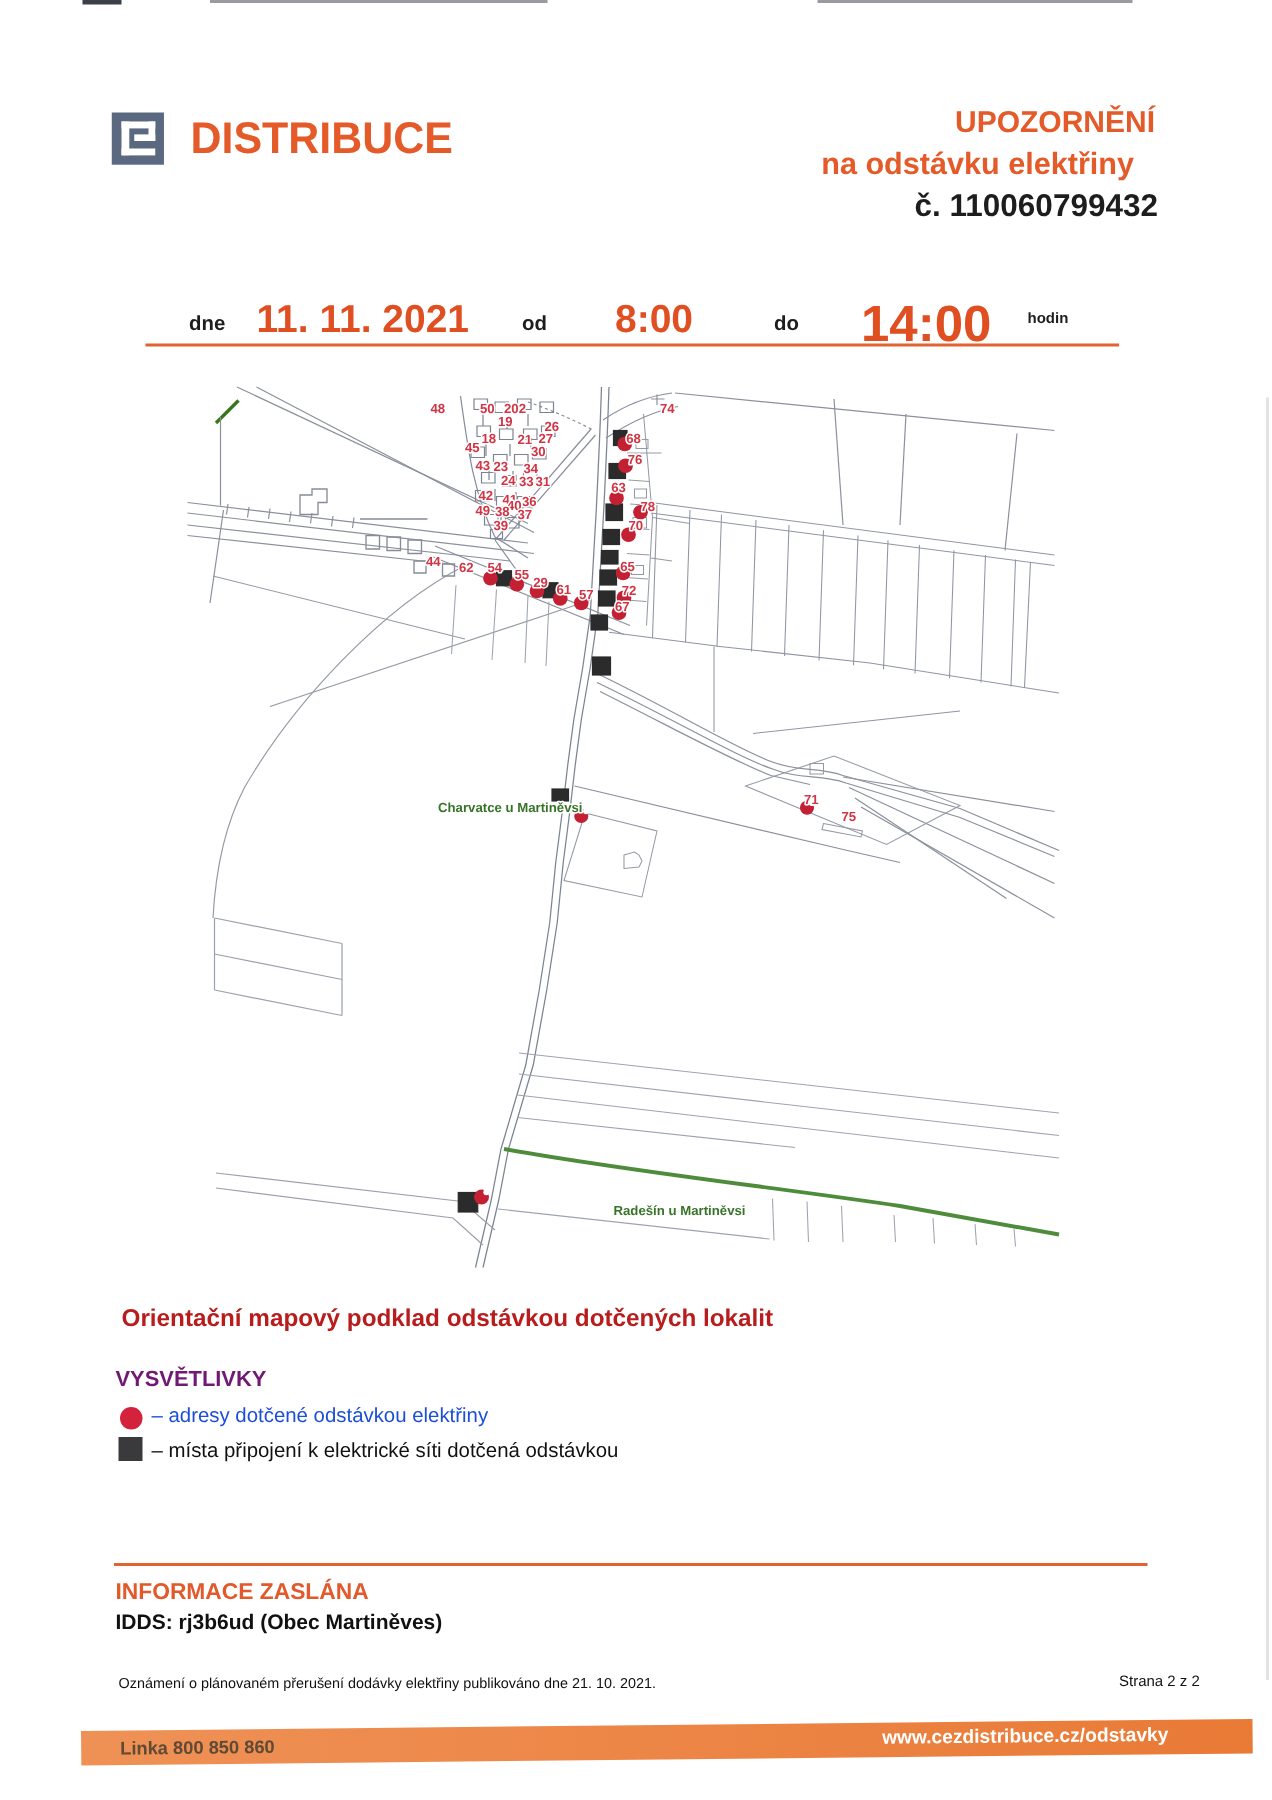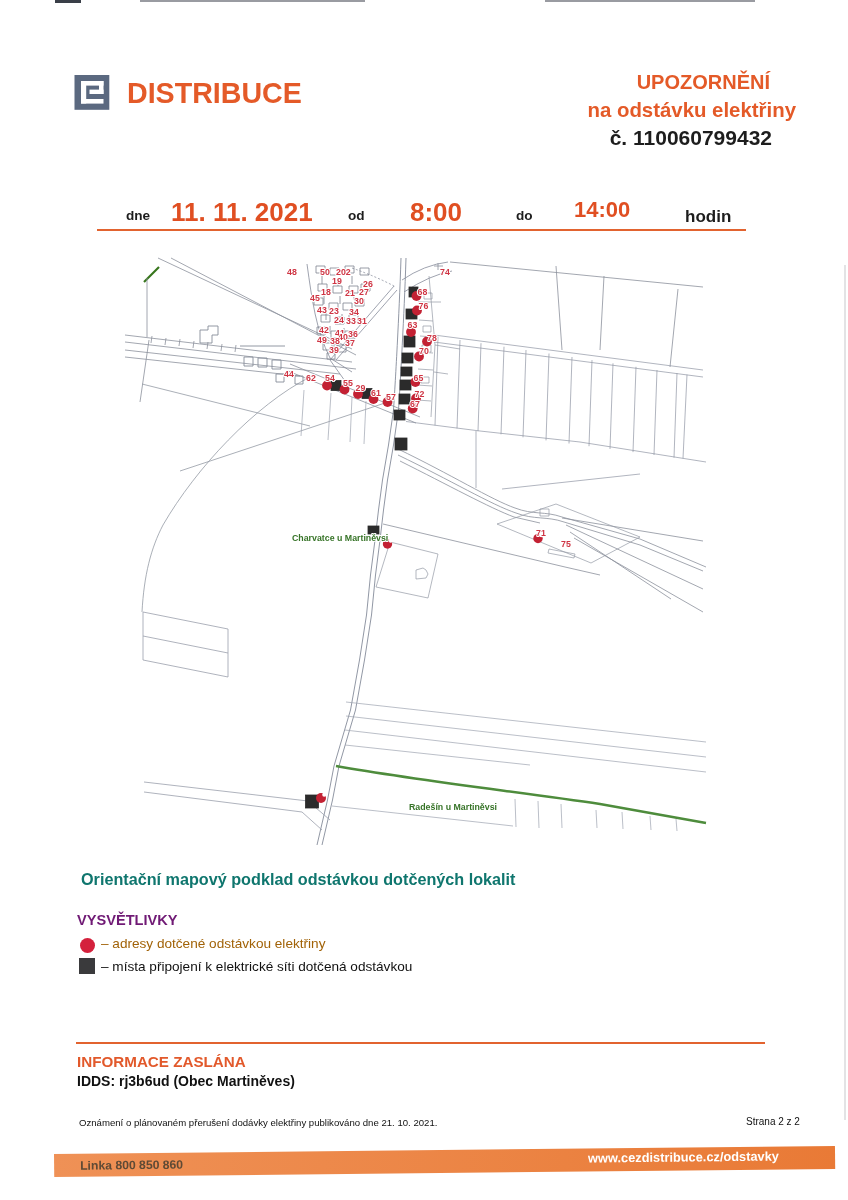--- a/index.html
+++ b/index.html
@@ -20,37 +20,37 @@
   <rect x="81" y="81" width="5.2" height="22.5" fill="#fff"></rect>
   <rect x="81" y="99" width="22.5" height="4.6" fill="#fff"></rect>
   <rect x="99" y="81" width="4.5" height="13" fill="#fff"></rect>
   <rect x="89.5" y="89.6" width="14" height="4.4" fill="#fff"></rect>
 </svg>
 
 <div class="abs" style="left:127px;top:78px;font-size:29.5px;font-weight:bold;color:#e45a28;transform:scaleX(0.97);transform-origin:left top;">DISTRIBUCE</div>
 
 <div class="abs" style="left:470px;top:72px;width:300px;text-align:right;font-size:20px;font-weight:bold;color:#e45a28;">UPOZORNĚNÍ</div>
 
-<div class="abs" style="left:496px;top:100px;width:300px;text-align:right;font-size:20.4px;font-weight:bold;color:#e45a28;">na odstávku elektřiny</div>
+<div class="abs" style="left:456px;top:100px;width:300px;text-align:right;font-size:20.4px;font-weight:bold;color:#e45a28;">na odstávku elektřiny</div>
 
 <div class="abs" style="left:470px;top:126.5px;width:302px;text-align:right;font-size:21px;font-weight:bold;color:#1d1d1d;">č. 110060799432</div>
 
 <div class="abs" style="left:126px;top:208.5px;font-size:13.6px;font-weight:bold;color:#1d1d1d;">dne</div>
 
 <div class="abs" style="left:171px;top:199px;font-size:26px;font-weight:bold;color:#e04f22;">11. 11. 2021</div>
 
 <div class="abs" style="left:348px;top:208.5px;font-size:13.6px;font-weight:bold;color:#1d1d1d;">od</div>
 
 <div class="abs" style="left:410px;top:199px;font-size:26px;font-weight:bold;color:#e04f22;">8:00</div>
 
 <div class="abs" style="left:516px;top:208.5px;font-size:13.6px;font-weight:bold;color:#1d1d1d;text-align:center;">do</div>
 
-<div class="abs" style="left:574px;top:199px;font-size:22px;font-weight:bold;color:#e04f22;">14:00</div>
-
-<div class="abs" style="left:685px;top:208px;font-size:17px;font-weight:bold;color:#1d1d1d;">hodin</div>
+<div class="abs" style="left:574px;top:199px;font-size:34px;font-weight:bold;color:#e04f22;">14:00</div>
+
+<div class="abs" style="left:685px;top:208px;font-size:10px;font-weight:bold;color:#1d1d1d;">hodin</div>
 
 <div class="abs" style="left:97px;top:228.7px;width:649px;height:2.6px;background:#e2632f;"></div>
 
 <svg class="abs" style="left:0;top:0;" width="848" height="1200" viewBox="0 0 848 1200" fill="none">
 
   <path d="M144,282 L159,267" stroke="#37761c" stroke-width="2.2"></path>
 
   <g stroke="#8b909c" stroke-width="0.8">
     <path d="M158,258 L352,349"></path>
     <path d="M171,258 L356,355"></path>
@@ -291,27 +291,27 @@
     <text x="440" y="275">74</text>
     <text x="536" y="536">71</text>
       <text x="561" y="547">75</text>
   </g>
 
   <text x="292" y="541" fill="#377428" font-family="Liberation Sans, sans-serif" font-size="8.8" font-weight="bold" stroke="#ffffff" stroke-width="2" paint-order="stroke" stroke-linejoin="round">Charvatce u Martiněvsi</text>
 
   <text x="409" y="810" fill="#377428" font-family="Liberation Sans, sans-serif" font-size="8.8" font-weight="bold" stroke="#ffffff" stroke-width="2" paint-order="stroke" stroke-linejoin="round">Radešín u Martiněvsi</text>
 </svg>
 
-<div class="abs" style="left:81px;top:871px;font-size:16.2px;font-weight:bold;color:#0f766e;">Orientační mapový podklad odstávkou dotčených lokalit</div>
+<div class="abs" style="left:81px;top:871px;font-size:16.2px;font-weight:bold;color:#b91c1c;">Orientační mapový podklad odstávkou dotčených lokalit</div>
 
 <div class="abs" style="left:77px;top:912.6px;font-size:14.6px;font-weight:bold;color:#701a75;">VYSVĚTLIVKY</div>
 
 <div class="abs" style="left:79.5px;top:937.5px;width:15px;height:15px;border-radius:50%;background:#d4213c;"></div>
 
-<div class="abs" style="left:101px;top:937px;font-size:13.6px;color:#a16207;">– adresy dotčené odstávkou elektřiny</div>
+<div class="abs" style="left:101px;top:937px;font-size:13.6px;color:#1d4ed8;">– adresy dotčené odstávkou elektřiny</div>
 
 <div class="abs" style="left:79px;top:957.5px;width:16px;height:16px;background:#3a3a3c;"></div>
 
 <div class="abs" style="left:101px;top:959.5px;font-size:13.6px;color:#111;">– místa připojení k elektrické síti dotčená odstávkou</div>
 
 <div class="abs" style="left:76px;top:1042px;width:689px;height:2px;background:#e2632f;"></div>
 
 <div class="abs" style="left:77px;top:1054px;font-size:15.2px;font-weight:bold;color:#e2592b;text-align:right;">INFORMACE ZASLÁNA</div>
 
 <div class="abs" style="left:77px;top:1074px;font-size:14px;color:#111;font-weight:bold;">IDDS: rj3b6ud (Obec Martiněves)</div>

